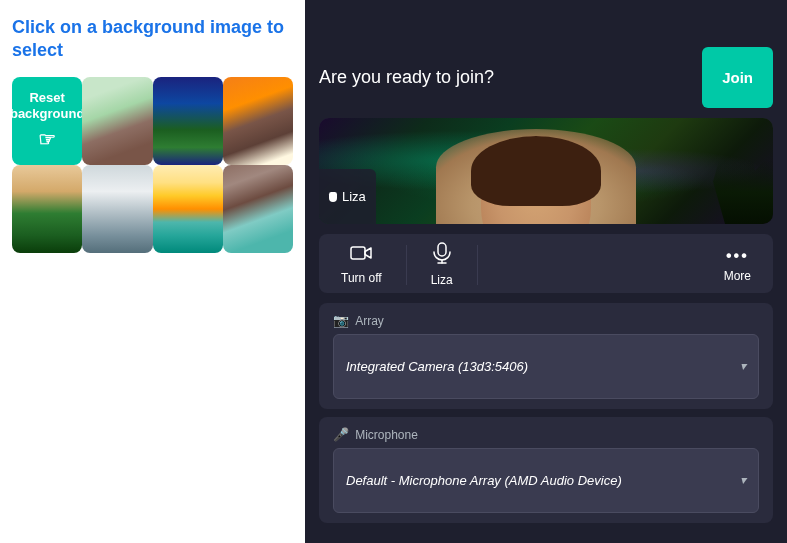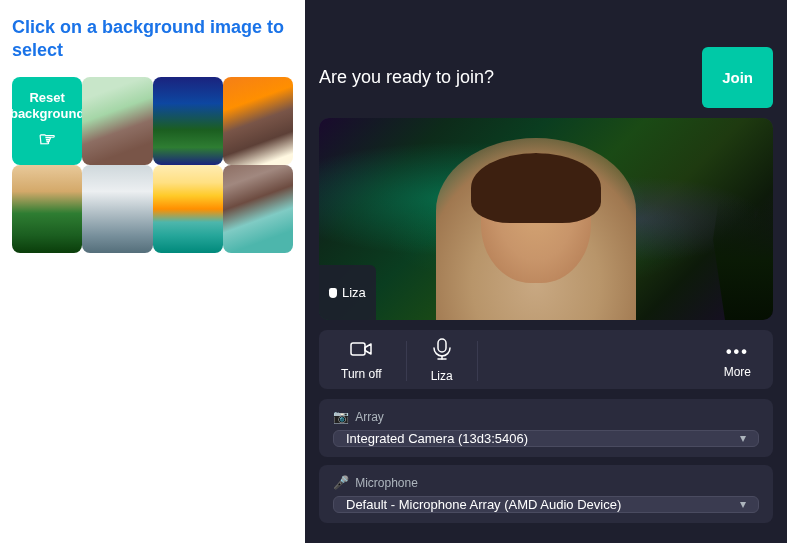--- a/index.html
+++ b/index.html
@@ -244,25 +244,26 @@
     }
     .device-label .icon {
       font-size: 13px;
     }
     .device-select {
       width: 100%;
       background: #3a3b50;
       border: 1px solid #4a4b60;
       border-radius: 6px;
       color: #fff;
-      padding: 0 12px;
+      padding: 24px 12px;
       font-size: 13px;
       display: flex;
       justify-content: space-between;
       cursor: pointer;
+      font-style: italic;
     }
     .device-select .chevron {
       color: #adb5bd;
       font-size: 12px;
     }
 
     .divider-v {
       width: 1px;
       height: 40px;
       background: #3a3b50;

